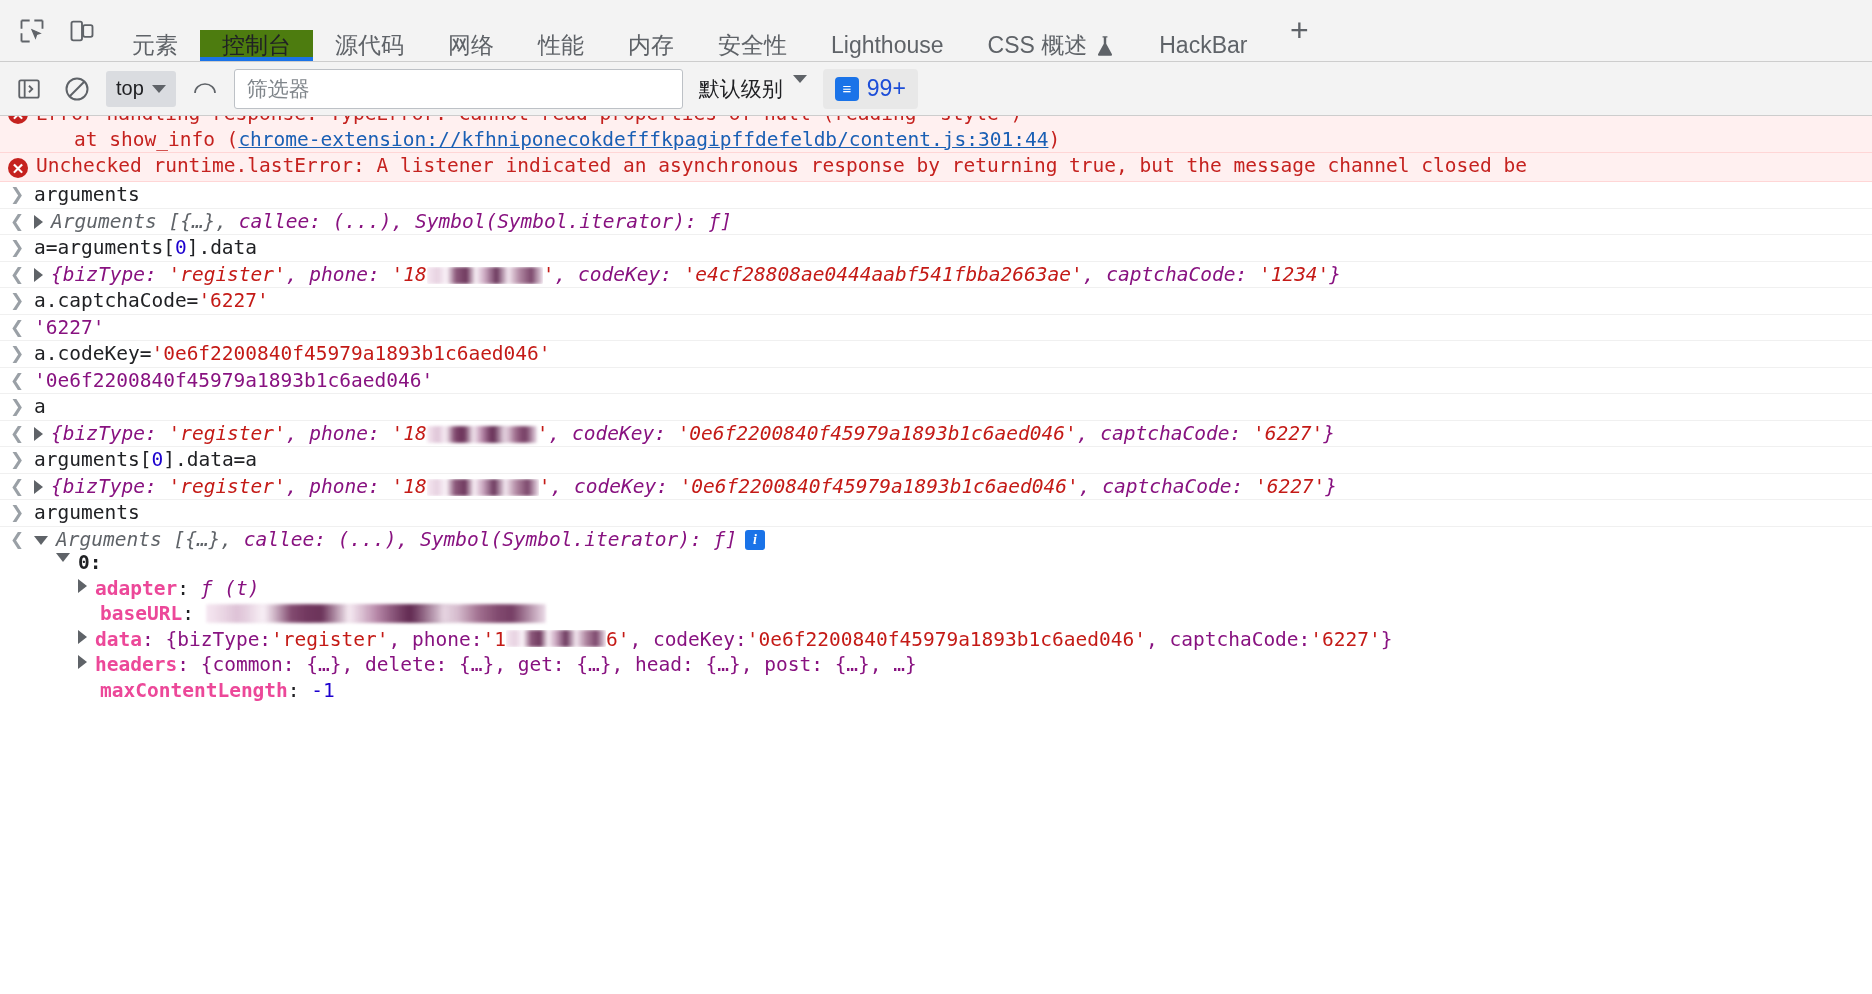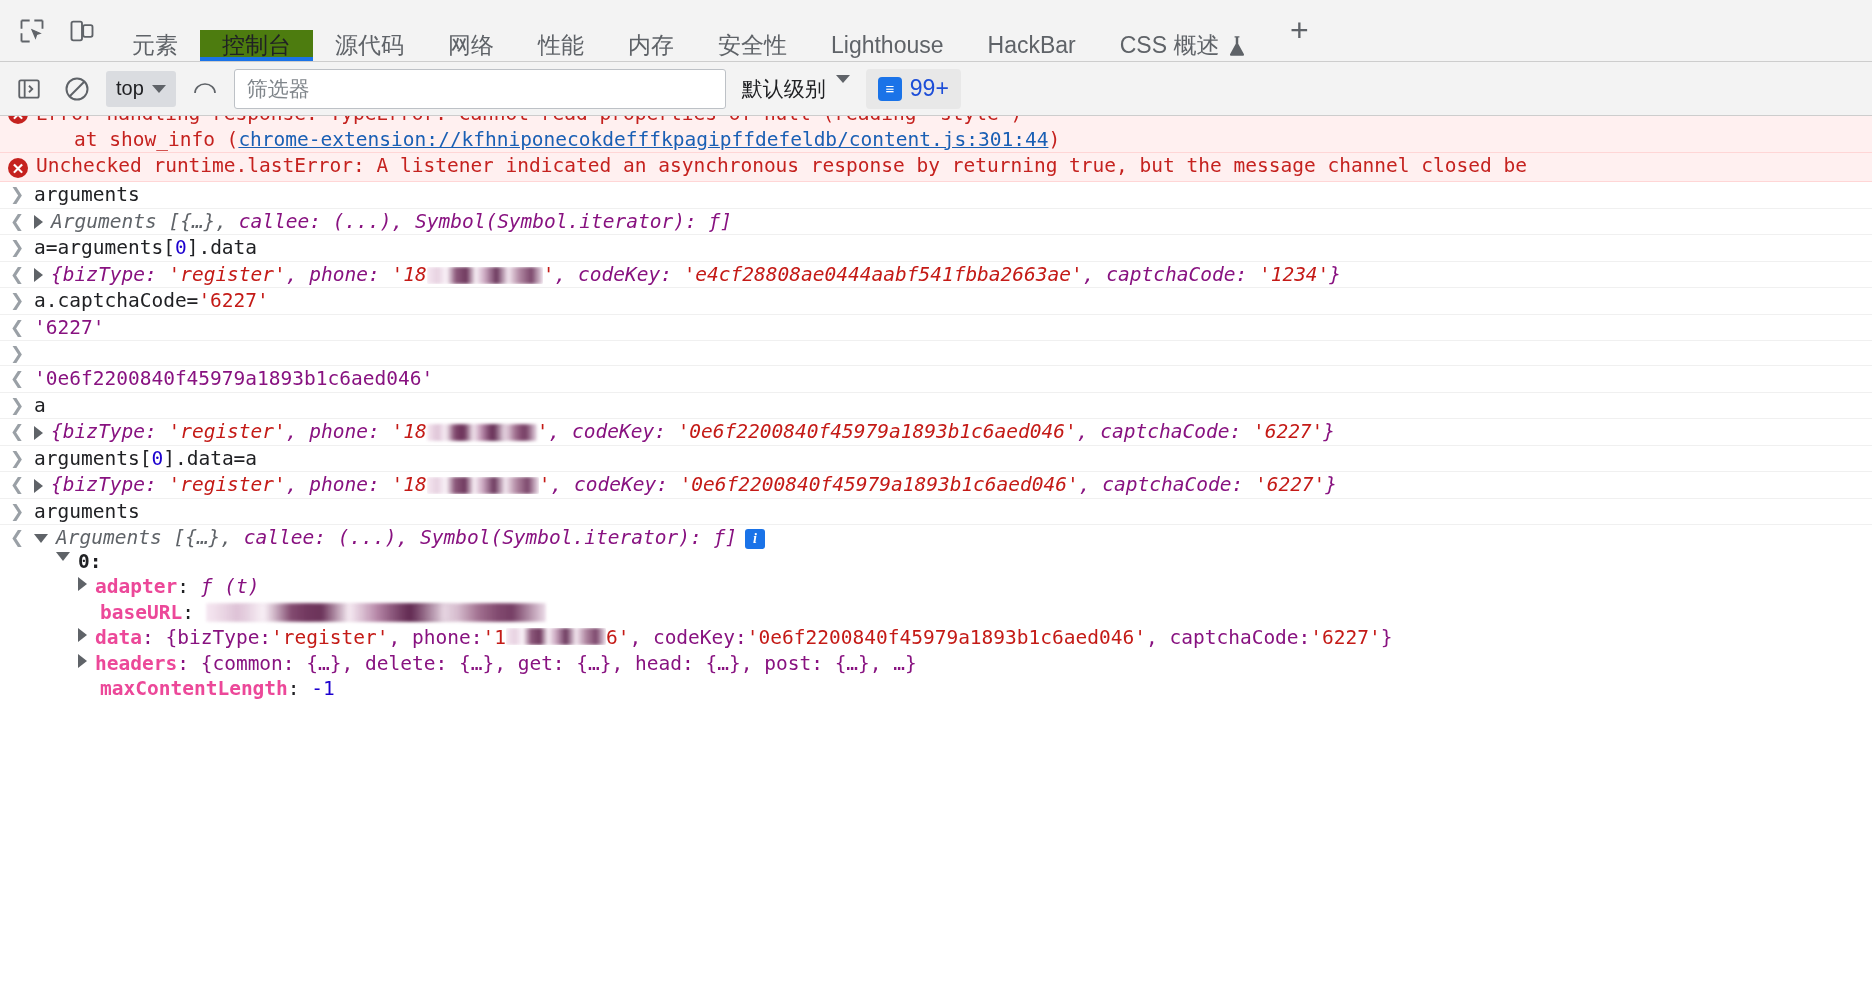--- a/index.html
+++ b/index.html
@@ -95,21 +95,21 @@
     height: 36px;
   }
   .caret-down {
     width: 0; height: 0;
     border-left: 7px solid transparent;
     border-right: 7px solid transparent;
     border-top: 8px solid #5f6368;
   }
 
   .filter-input {
-    width: 492px;
+    width: 449px;
     height: 40px;
     border: 1px solid #bdc1c6;
     border-radius: 3px;
     background: #fff;
     font-size: 21px;
     padding: 0 12px;
     color: #202124;
     font-family: "Liberation Sans", sans-serif;
   }
   .filter-input::placeholder { color: #80868b; }
@@ -353,30 +353,30 @@
     <div class="dt-tab">
         <span>内存</span>
       </div>
     <div class="dt-tab">
         <span>安全性</span>
       </div>
     <div class="dt-tab">
         <span>Lighthouse</span>
       </div>
     <div class="dt-tab">
-        <span>HackBar</span>
-      </div>
-    <div class="dt-tab">
       <span>CSS 概述</span>
       <span class="flask">
         <svg width="20" height="22" viewBox="0 0 16 18" fill="#5f6368">
           <path d="M6 1h4v1H9v5.2l4.6 8.3A1 1 0 0 1 12.7 17H3.3a1 1 0 0 1-.9-1.5L7 7.2V2H6V1z"></path>
         </svg>
       </span>
     </div>
+    <div class="dt-tab">
+        <span>HackBar</span>
+      </div>
     <div class="tab-add">+</div>
   </div>
 </div>
 
 <div class="console-toolbar">
   <div class="tb-btn">
     <svg width="26" height="26" viewBox="0 0 24 24" fill="none" stroke="#5f6368" stroke-width="1.7">
       <rect x="3" y="4" width="18" height="16" rx="1.5"></rect>
       <path d="M8 4v16" stroke-width="1.7"></path>
       <path d="M12 9l3 3-3 3" stroke-width="1.7"></path>
@@ -464,20 +464,23 @@
       <span>a.captchaCode=</span><span class="tok-str">'6227'</span>
     </div>
   </div>
   <div class="msg-row row-output plain">
     <div class="gutter-arrow">❮</div>
     <div class="out-str">'6227'</div>
   </div>
 
   <div class="msg-row row-input">
     <div class="gutter-arrow">❯</div>
+    <div>
+      <span>a.codeKey=</span><span class="tok-str">'0e6f2200840f45979a1893b1c6aed046'</span>
+    </div>
   </div>
   <div class="msg-row row-output plain">
     <div class="gutter-arrow">❮</div>
     <div class="out-str">'0e6f2200840f45979a1893b1c6aed046'</div>
   </div>
 
   <div class="msg-row row-input">
     <div class="gutter-arrow">❯</div>
     <div>a</div>
   </div>

